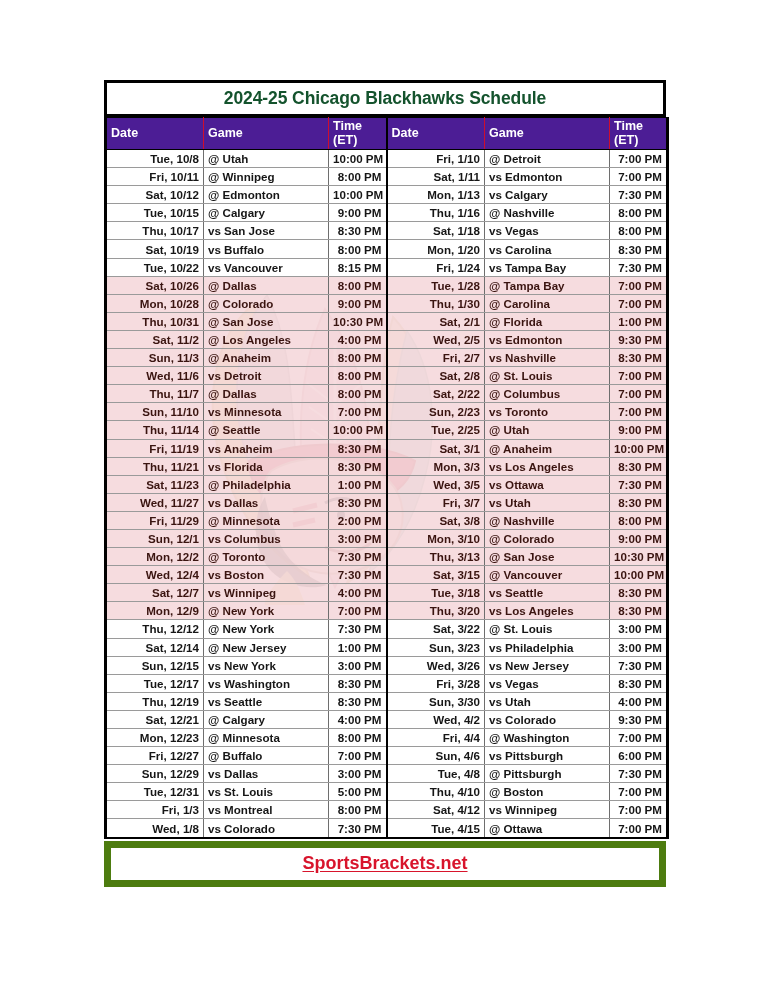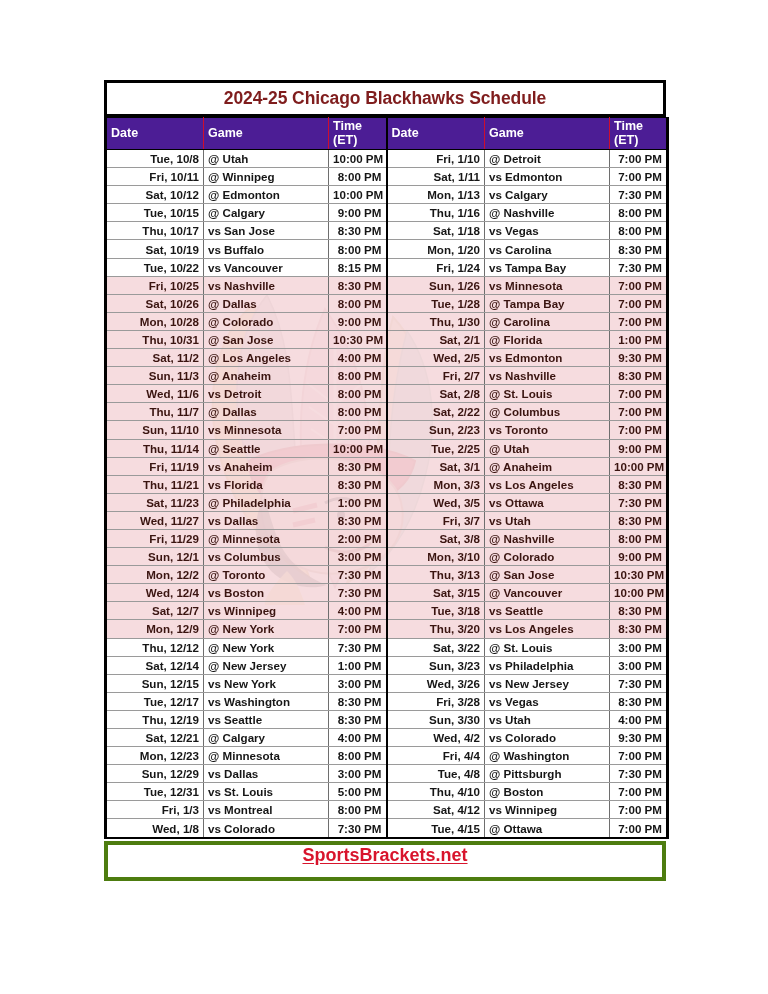--- a/index.html
+++ b/index.html
@@ -30,21 +30,21 @@
 
   
   .title-box{
     position:relative;z-index:2;
     border:3px solid #000;
     background:transparent;
     height:31px;
     display:flex;align-items:center;justify-content:center;
   }
   .title-box .title-text{
-    color:#7f1d1d;
+    color:#14532d;
     font-size:17.5px;
     font-weight:bold;
     letter-spacing:-0.1px;
     white-space:nowrap;
   }
 
   
   table.sched{
     position:relative;z-index:2;
     border-collapse:collapse;
@@ -93,23 +93,23 @@
   
   table.sched tbody td.tint{color:#3a1410;}
 
   .fill-a{background:rgba(243,206,211,0.72);}
   .fill-none{background:transparent;}
 
   
   .footer-box{
     position:relative;z-index:2;
     margin-top:2px;
-    border:4px solid #4d7c0f;
+    border:7px solid #4d7c0f;
     height:32px;
-    display:flex;align-items:flex-start;justify-content:center;
+    display:flex;align-items:center;justify-content:center;
     background:#fff;
   }
   .footer-box .footer-text{
     color:#d8142c;
     font-size:18px;
     font-weight:bold;
     text-decoration:underline;
     text-underline-offset:2px;
   }
 </style>
@@ -234,28 +234,20 @@
           </tr>
           <tr>
             <td class="date fill-none">Tue, 10/22</td>
             <td class="game fill-none">vs Vancouver</td>
             <td class="time fill-none">8:15 PM</td>
             <td class="date fill-none sep">Fri, 1/24</td>
             <td class="game fill-none">vs Tampa Bay</td>
             <td class="time fill-none">7:30 PM</td>
           </tr>
           <tr>
-            <td class="date fill-a tint">Fri, 10/25</td>
-            <td class="game fill-a tint">vs Nashville</td>
-            <td class="time fill-a tint">8:30 PM</td>
-            <td class="date fill-a tint sep">Sun, 1/26</td>
-            <td class="game fill-a tint">vs Minnesota</td>
-            <td class="time fill-a tint">7:00 PM</td>
-          </tr>
-          <tr>
             <td class="date fill-a tint">Sat, 10/26</td>
             <td class="game fill-a tint">@ Dallas</td>
             <td class="time fill-a tint">8:00 PM</td>
             <td class="date fill-a tint sep">Tue, 1/28</td>
             <td class="game fill-a tint">@ Tampa Bay</td>
             <td class="time fill-a tint">7:00 PM</td>
           </tr>
           <tr>
             <td class="date fill-a tint">Mon, 10/28</td>
             <td class="game fill-a tint">@ Colorado</td>
@@ -450,20 +442,28 @@
           </tr>
           <tr>
             <td class="date fill-none">Mon, 12/23</td>
             <td class="game fill-none">@ Minnesota</td>
             <td class="time fill-none">8:00 PM</td>
             <td class="date fill-none sep">Fri, 4/4</td>
             <td class="game fill-none">@ Washington</td>
             <td class="time fill-none">7:00 PM</td>
           </tr>
           <tr>
+            <td class="date fill-none">Fri, 12/27</td>
+            <td class="game fill-none">@ Buffalo</td>
+            <td class="time fill-none">7:00 PM</td>
+            <td class="date fill-none sep">Sun, 4/6</td>
+            <td class="game fill-none">vs Pittsburgh</td>
+            <td class="time fill-none">6:00 PM</td>
+          </tr>
+          <tr>
             <td class="date fill-none">Sun, 12/29</td>
             <td class="game fill-none">vs Dallas</td>
             <td class="time fill-none">3:00 PM</td>
             <td class="date fill-none sep">Tue, 4/8</td>
             <td class="game fill-none">@ Pittsburgh</td>
             <td class="time fill-none">7:30 PM</td>
           </tr>
           <tr>
             <td class="date fill-none">Tue, 12/31</td>
             <td class="game fill-none">vs St. Louis</td>

